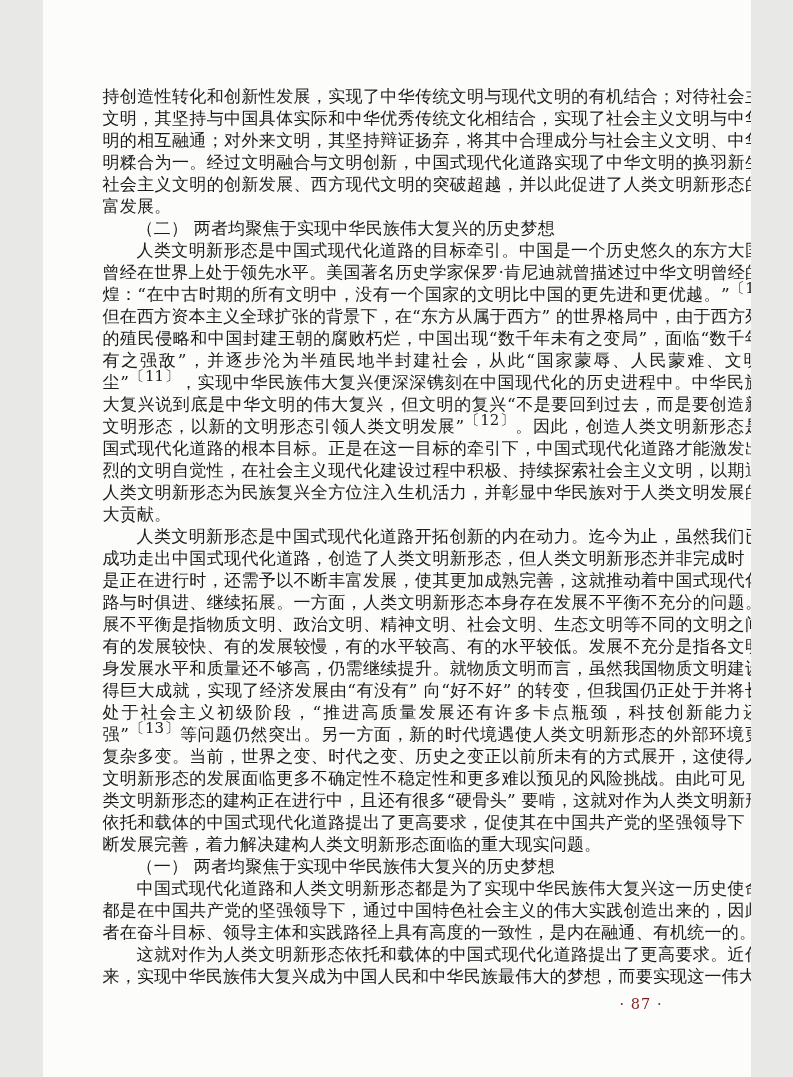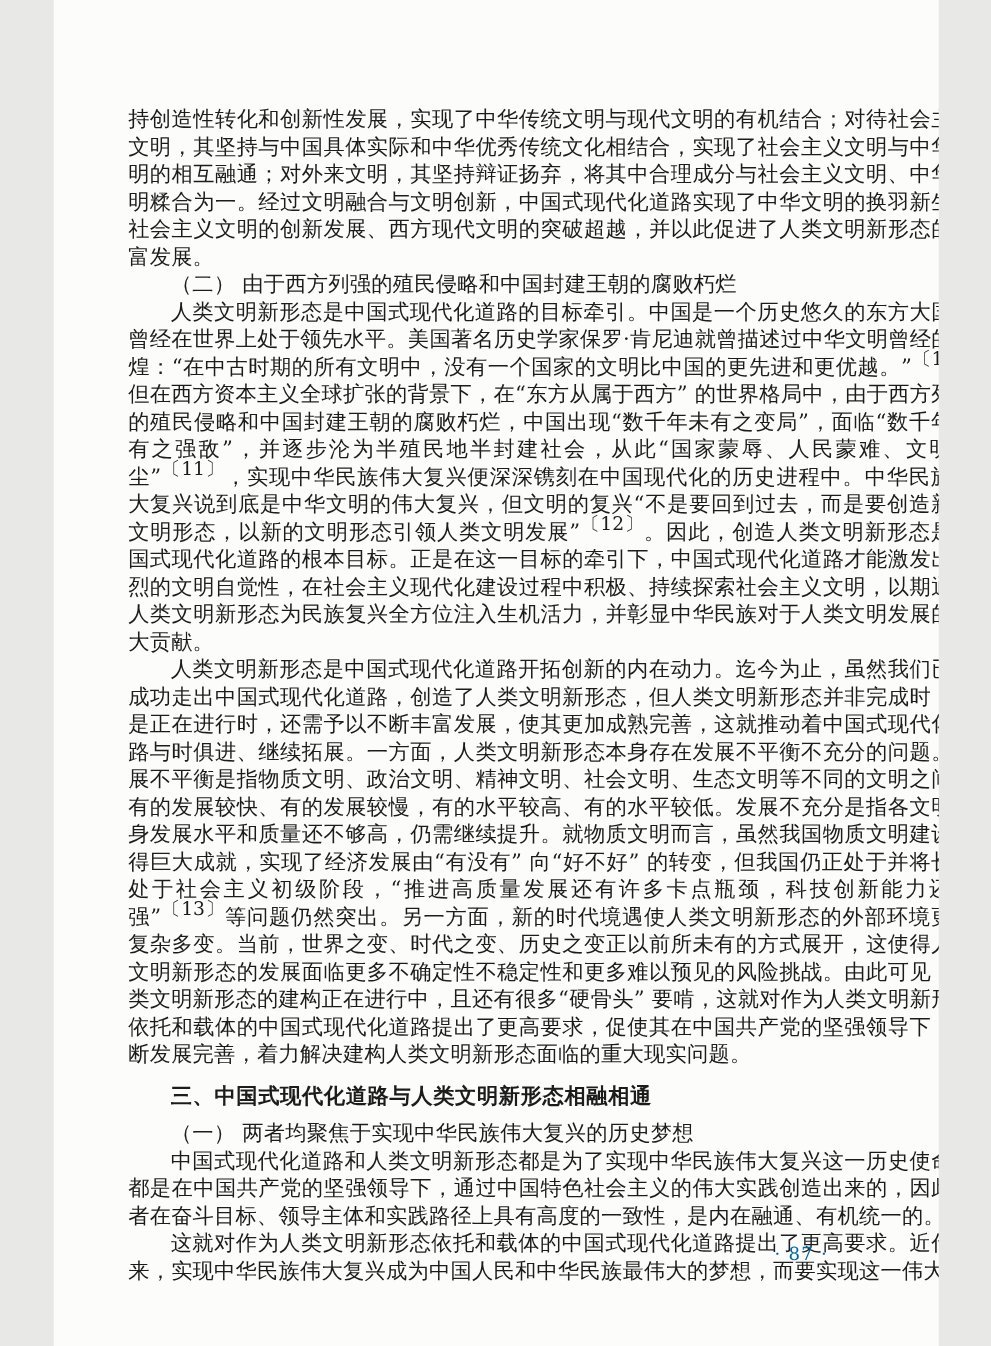--- a/index.html
+++ b/index.html
@@ -42,38 +42,37 @@
     font-weight:bold;
     text-indent:2em;
     font-family:"DejaVu Sans","Liberation Sans",sans-serif;
     letter-spacing:0.5px;
   }
   .pageno {
     position:absolute;
     top:996px; right:88px;
     font-size:14.5px;
     letter-spacing:1px;
-    color:#0369a1;
+    color:#7f1d1d;
   }
 </style>
 </head>
 <body>
 
 <div class="page">
   <div class="content">
 
     <p class="body cont"><span>持创造性转化和创新性发展，实现了中华传统文明与现代文明的有机结合；对待社会主义文明，其坚持与中国具体实际和中华优秀传统文化相结合，实现了社会主义文明与中华文明的相互融通；对外来文明，其坚持辩证扬弃，将其中合理成分与社会主义文明、中华文明糅合为一。经过文明融合与文明创新，中国式现代化道路实现了中华文明的换羽新生、社会主义文明的创新发展、西方现代文明的突破超越，并以此促进了人类文明新形态的丰富发展。</span></p>
 
-    <p class="body sub"><span>（二） 由于西方列强的殖民侵略和中国封建王朝的腐败朽烂</span></p>
+    <p class="body sub"><span>（二） 两者均聚焦于实现中华民族伟大复兴的历史梦想</span></p>
 
     <p class="body ind"><span>人类文明新形态是中国式现代化道路的目标牵引。中国是一个历史悠久的东方大国，曾经在世界上处于领先水平。美国著名历史学家保罗·肯尼迪就曾描述过中华文明曾经的辉煌：“在中古时期的所有文明中，没有一个国家的文明比中国的更先进和更优越。”</span><sup>〔10〕</sup><span>但在西方资本主义全球扩张的背景下，在“东方从属于西方” 的世界格局中，由于西方列强的殖民侵略和中国封建王朝的腐败朽烂，中国出现“数千年未有之变局”，面临“数千年未有之强敌”，并逐步沦为半殖民地半封建社会，从此“国家蒙辱、人民蒙难、文明蒙尘”</span><sup>〔11〕</sup><span>，实现中华民族伟大复兴便深深镌刻在中国现代化的历史进程中。中华民族伟大复兴说到底是中华文明的伟大复兴，但文明的复兴“不是要回到过去，而是要创造新的文明形态，以新的文明形态引领人类文明发展”</span><sup>〔12〕</sup><span>。因此，创造人类文明新形态是中国式现代化道路的根本目标。正是在这一目标的牵引下，中国式现代化道路才能激发出强烈的文明自觉性，在社会主义现代化建设过程中积极、持续探索社会主义文明，以期通过人类文明新形态为民族复兴全方位注入生机活力，并彰显中华民族对于人类文明发展的伟大贡献。</span></p>
 
     <p class="body ind"><span>人类文明新形态是中国式现代化道路开拓创新的内在动力。迄今为止，虽然我们已经成功走出中国式现代化道路，创造了人类文明新形态，但人类文明新形态并非完成时，而是正在进行时，还需予以不断丰富发展，使其更加成熟完善，这就推动着中国式现代化道路与时俱进、继续拓展。一方面，人类文明新形态本身存在发展不平衡不充分的问题。发展不平衡是指物质文明、政治文明、精神文明、社会文明、生态文明等不同的文明之间，有的发展较快、有的发展较慢，有的水平较高、有的水平较低。发展不充分是指各文明自身发展水平和质量还不够高，仍需继续提升。就物质文明而言，虽然我国物质文明建设取得巨大成就，实现了经济发展由“有没有” 向“好不好” 的转变，但我国仍正处于并将长期处于社会主义初级阶段，“推进高质量发展还有许多卡点瓶颈，科技创新能力还不强”</span><sup>〔13〕</sup><span>等问题仍然突出。另一方面，新的时代境遇使人类文明新形态的外部环境更加复杂多变。当前，世界之变、时代之变、历史之变正以前所未有的方式展开，这使得人类文明新形态的发展面临更多不确定性不稳定性和更多难以预见的风险挑战。由此可见，人类文明新形态的建构正在进行中，且还有很多“硬骨头” 要啃，这就对作为人类文明新形态依托和载体的中国式现代化道路提出了更高要求，促使其在中国共产党的坚强领导下，不断发展完善，着力解决建构人类文明新形态面临的重大现实问题。</span></p>
 
-    <h2 class="heading">三、中国式现代化道路与人类文明新形态相融相通</h2>
 
     <p class="body sub"><span>（一） 两者均聚焦于实现中华民族伟大复兴的历史梦想</span></p>
 
     <p class="body ind"><span>中国式现代化道路和人类文明新形态都是为了实现中华民族伟大复兴这一历史使命，都是在中国共产党的坚强领导下，通过中国特色社会主义的伟大实践创造出来的，因此两者在奋斗目标、领导主体和实践路径上具有高度的一致性，是内在融通、有机统一的。</span></p>
 
     <p class="body ind"><span>这就对作为人类文明新形态依托和载体的中国式现代化道路提出了更高要求。近代以来，实现中华民族伟大复兴成为中国人民和中华民族最伟大的梦想，而要实现这一伟大梦</span></p>
 
   </div>
 
   <div class="pageno">· 87 ·</div>

